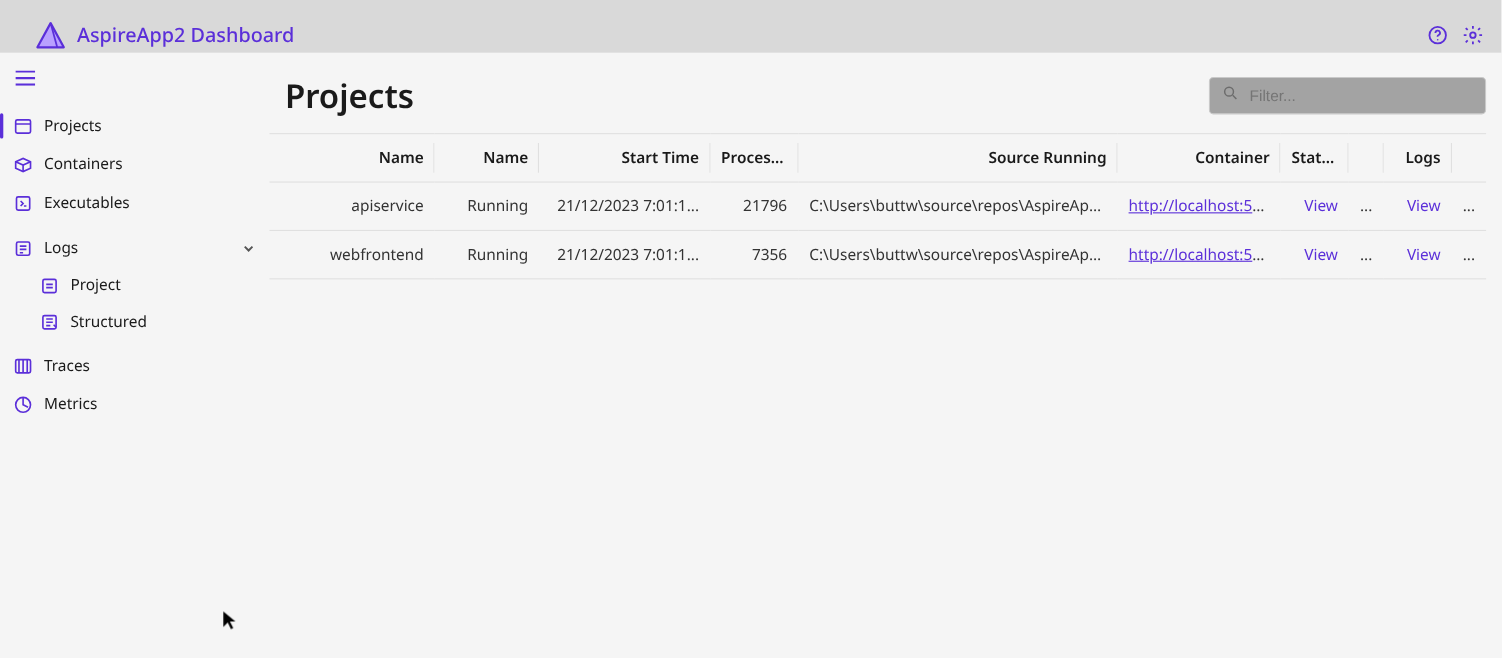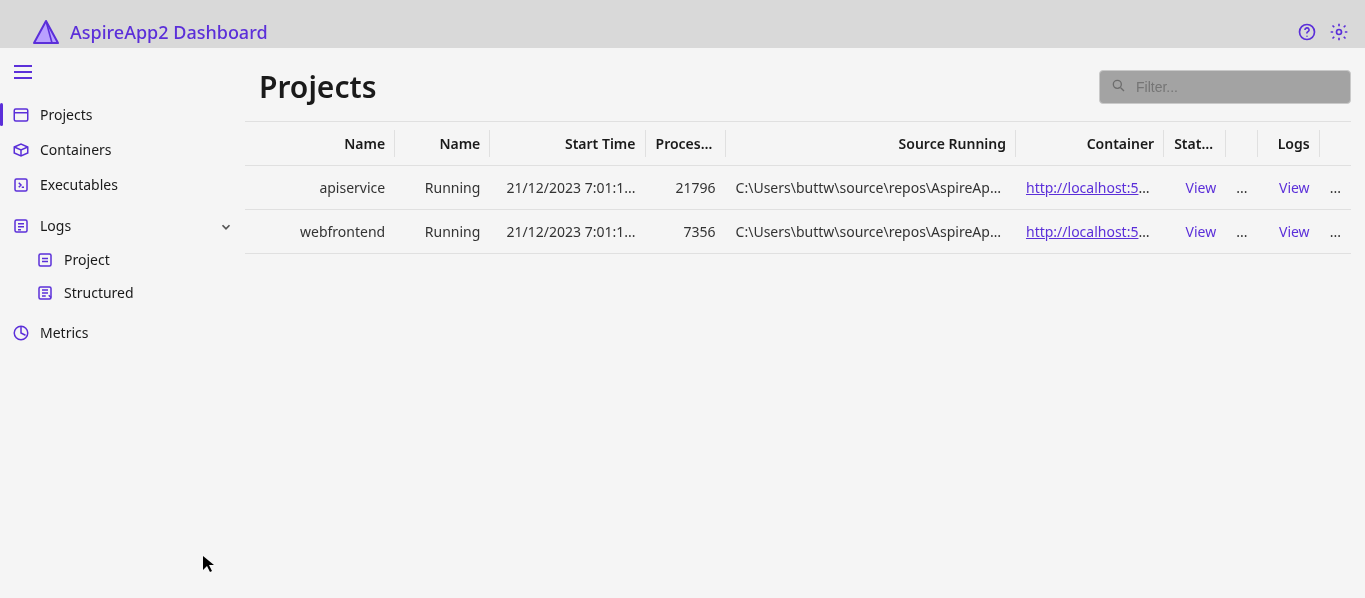--- a/index.html
+++ b/index.html
@@ -185,20 +185,31 @@
               <path d="M8 8h8M8 12h8M8 16h5"></path>
               <path d="M17 15l3 3"></path>
             </svg>
         </span>
         <span class="nav-label">Structured</span>
       </div>
     </div>
 
     <div class="nav-group-spacer"></div>
 
+    <div class="nav-item">
+      <span class="nicon">
+        <svg viewBox="0 0 24 24" fill="none" stroke="#5b2fd9" stroke-width="2">
+            <rect x="3" y="4" width="18" height="16" rx="2"></rect>
+            <line x1="7" y1="4" x2="7" y2="20"></line>
+            <line x1="12" y1="4" x2="12" y2="20"></line>
+            <line x1="17" y1="4" x2="17" y2="20"></line>
+          </svg>
+      </span>
+      <span class="nav-label">Traces</span>
+    </div>
 
     <div class="nav-item">
       <span class="nicon">
         <svg viewBox="0 0 24 24" fill="none" stroke="#5b2fd9" stroke-width="2">
             <circle cx="12" cy="12" r="9"></circle>
             <path d="M12 3v9l6 3"></path>
           </svg>
       </span>
       <span class="nav-label">Metrics</span>
     </div>

